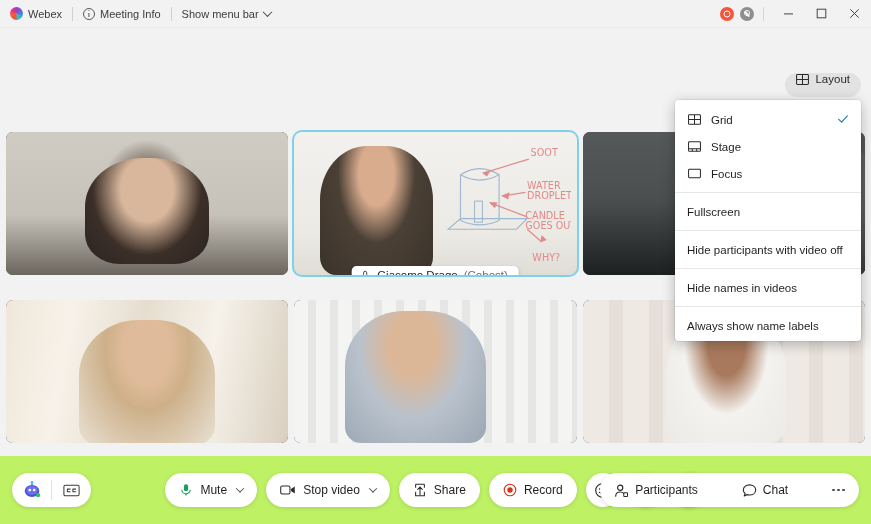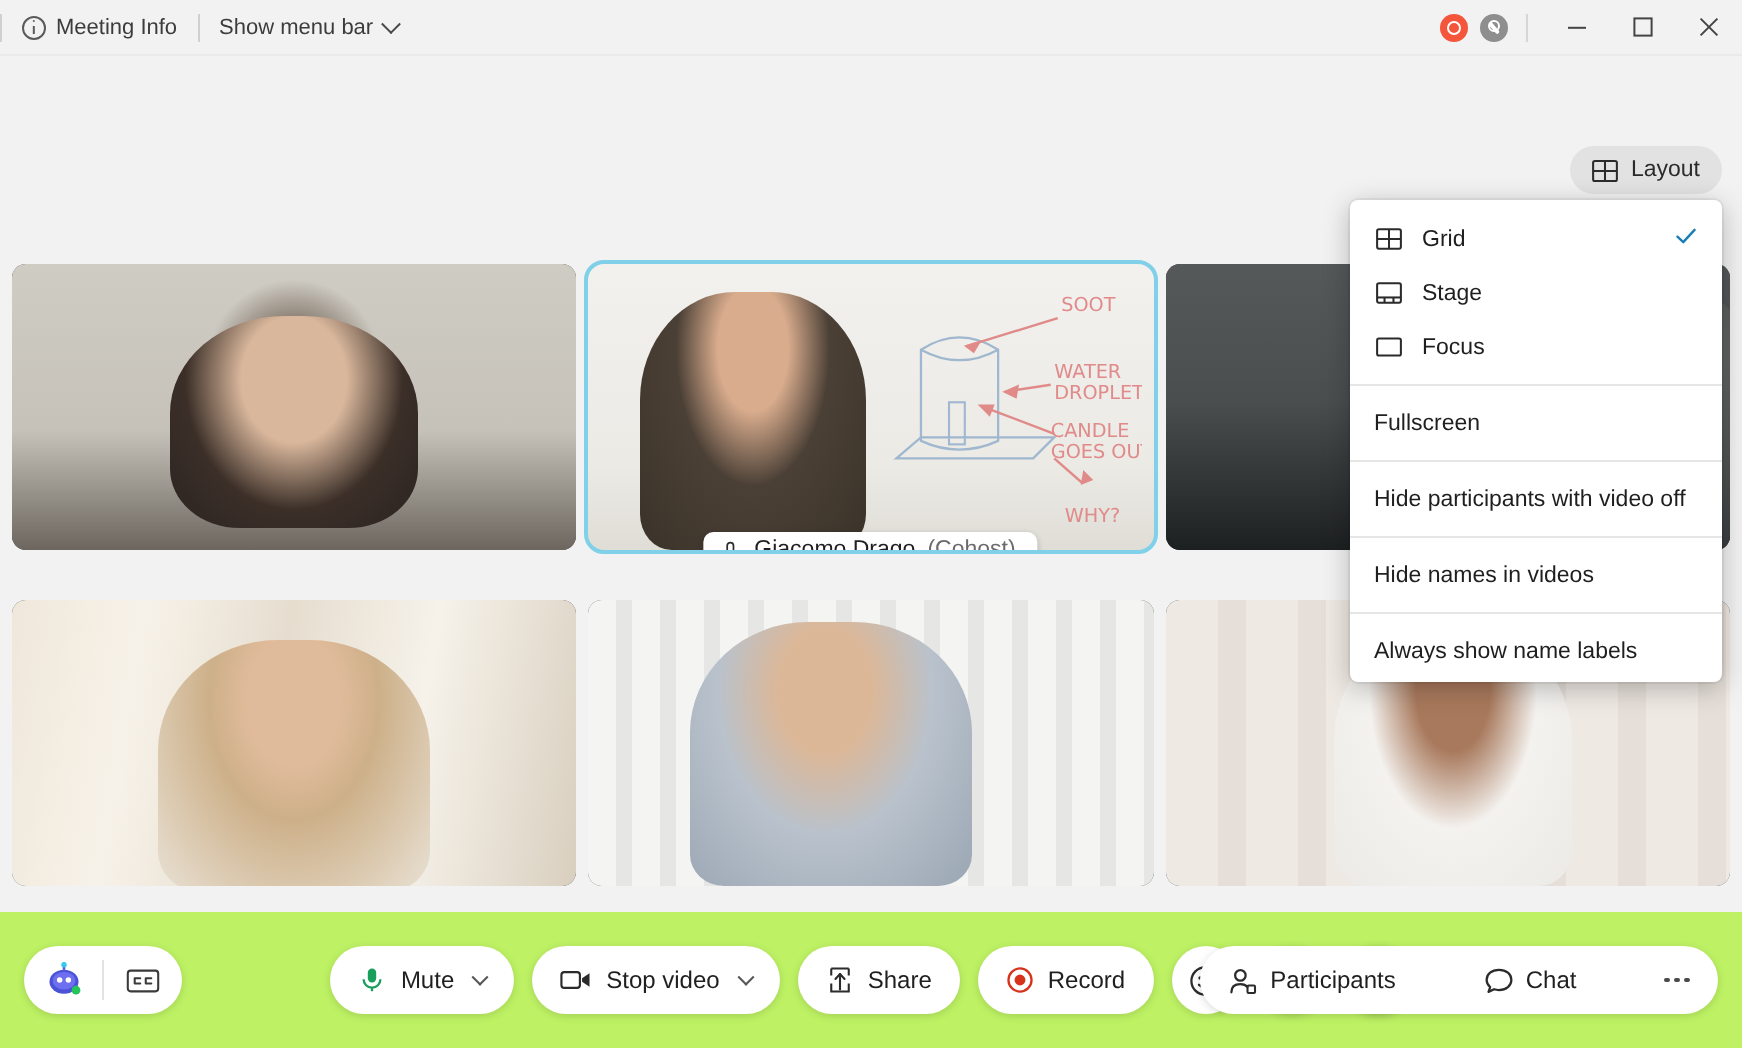--- a/index.html
+++ b/index.html
@@ -98,21 +98,21 @@
     width: 33px; height: 28px;
     display: flex; align-items: center; justify-content: center;
   }
   .wbtn svg { display: block; }
 
   
   .layout-row {
     position: absolute; top: 45px; right: 10px; z-index: 30;
   }
   .layout-btn {
-    display: flex; align-items: center; gap: 6px;
+    display: flex; align-items: flex-start; gap: 6px;
     height: 24px; padding: 0 11px;
     background: #e2e2e2; border-radius: 12px;
     font-size: 11.5px; color: #2b2b2b;
     cursor: pointer; white-space: nowrap;
   }
 
   
   .stage {
     position: relative; flex: 1 1 auto;
     padding: 85px 6px 0 6px;
@@ -283,20 +283,24 @@
   .dots i { width: 2.6px; height: 2.6px; border-radius: 50%; background: #4a4a4a; display: block; }
 </style>
 </head>
 <body>
 
 <div class="app">
 
   <div class="titlebar">
     <div class="tb-left">
 
+      <div class="tb-item">
+        <span class="webex-logo"></span>
+        <span>Webex</span>
+      </div>
 
       <span class="tb-sep"></span>
 
       <div class="tb-item">
         <span class="info-icon"></span>
         <span>Meeting Info</span>
       </div>
 
       <span class="tb-sep"></span>
 

